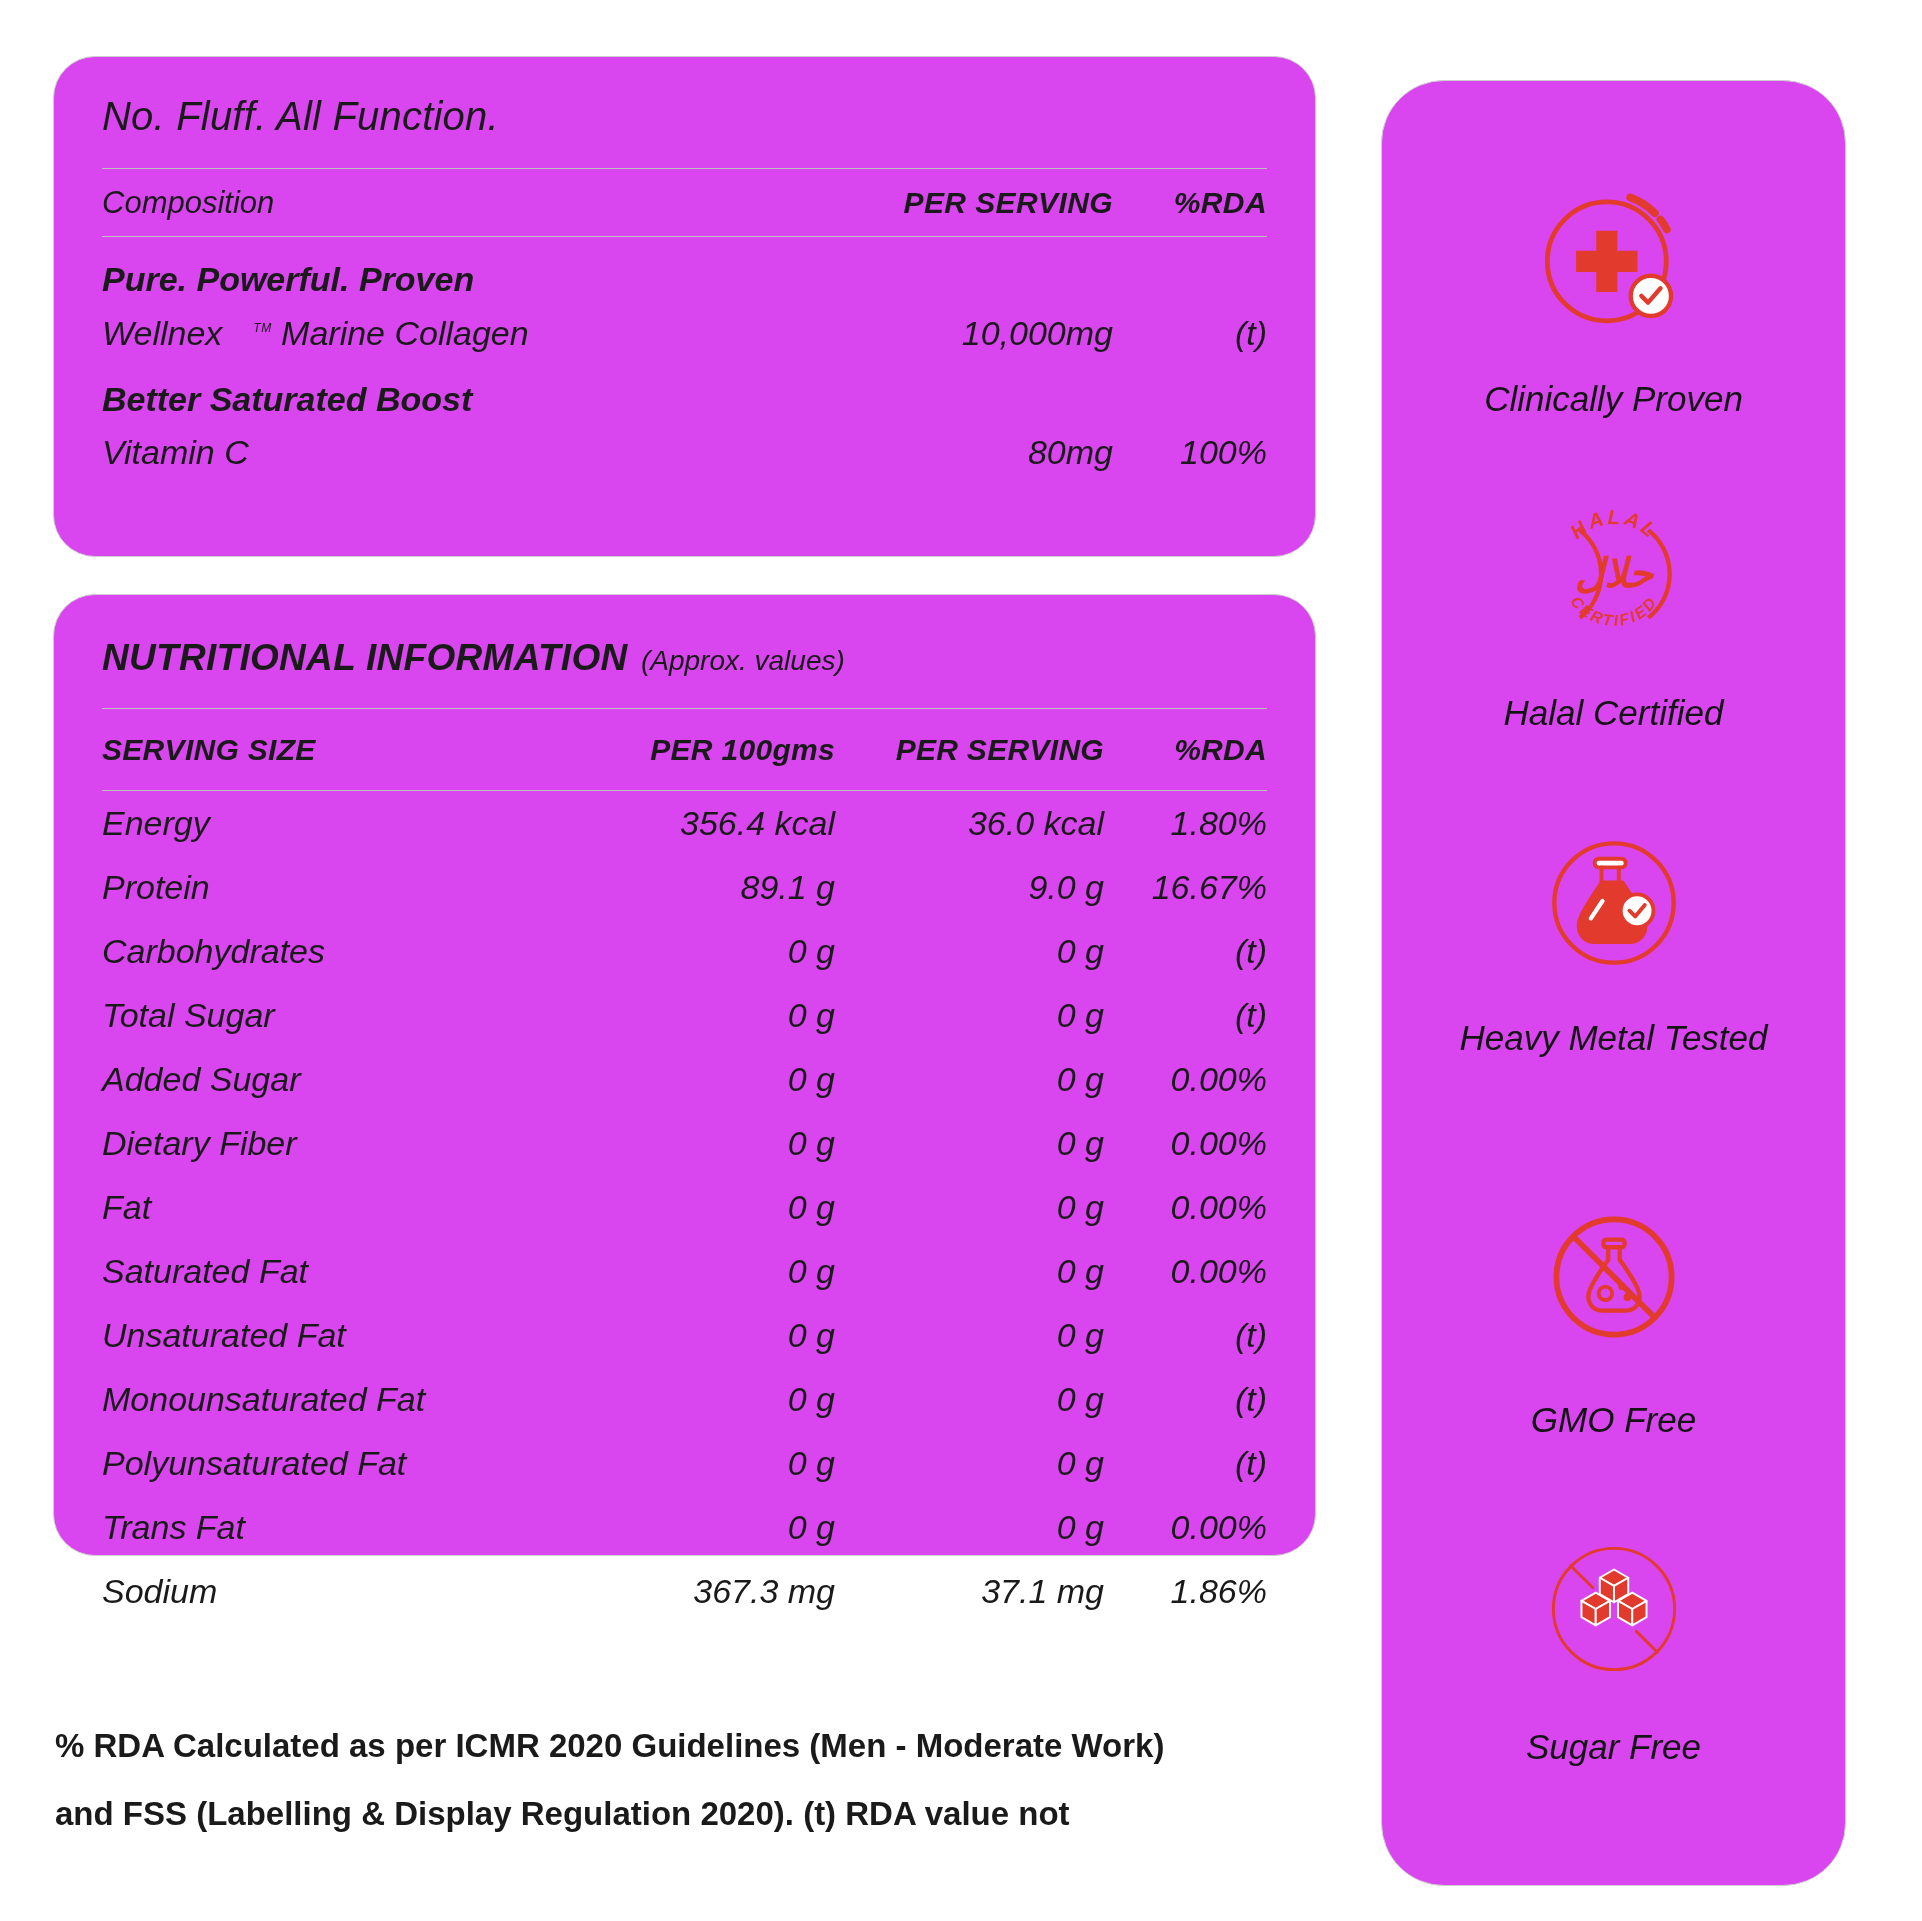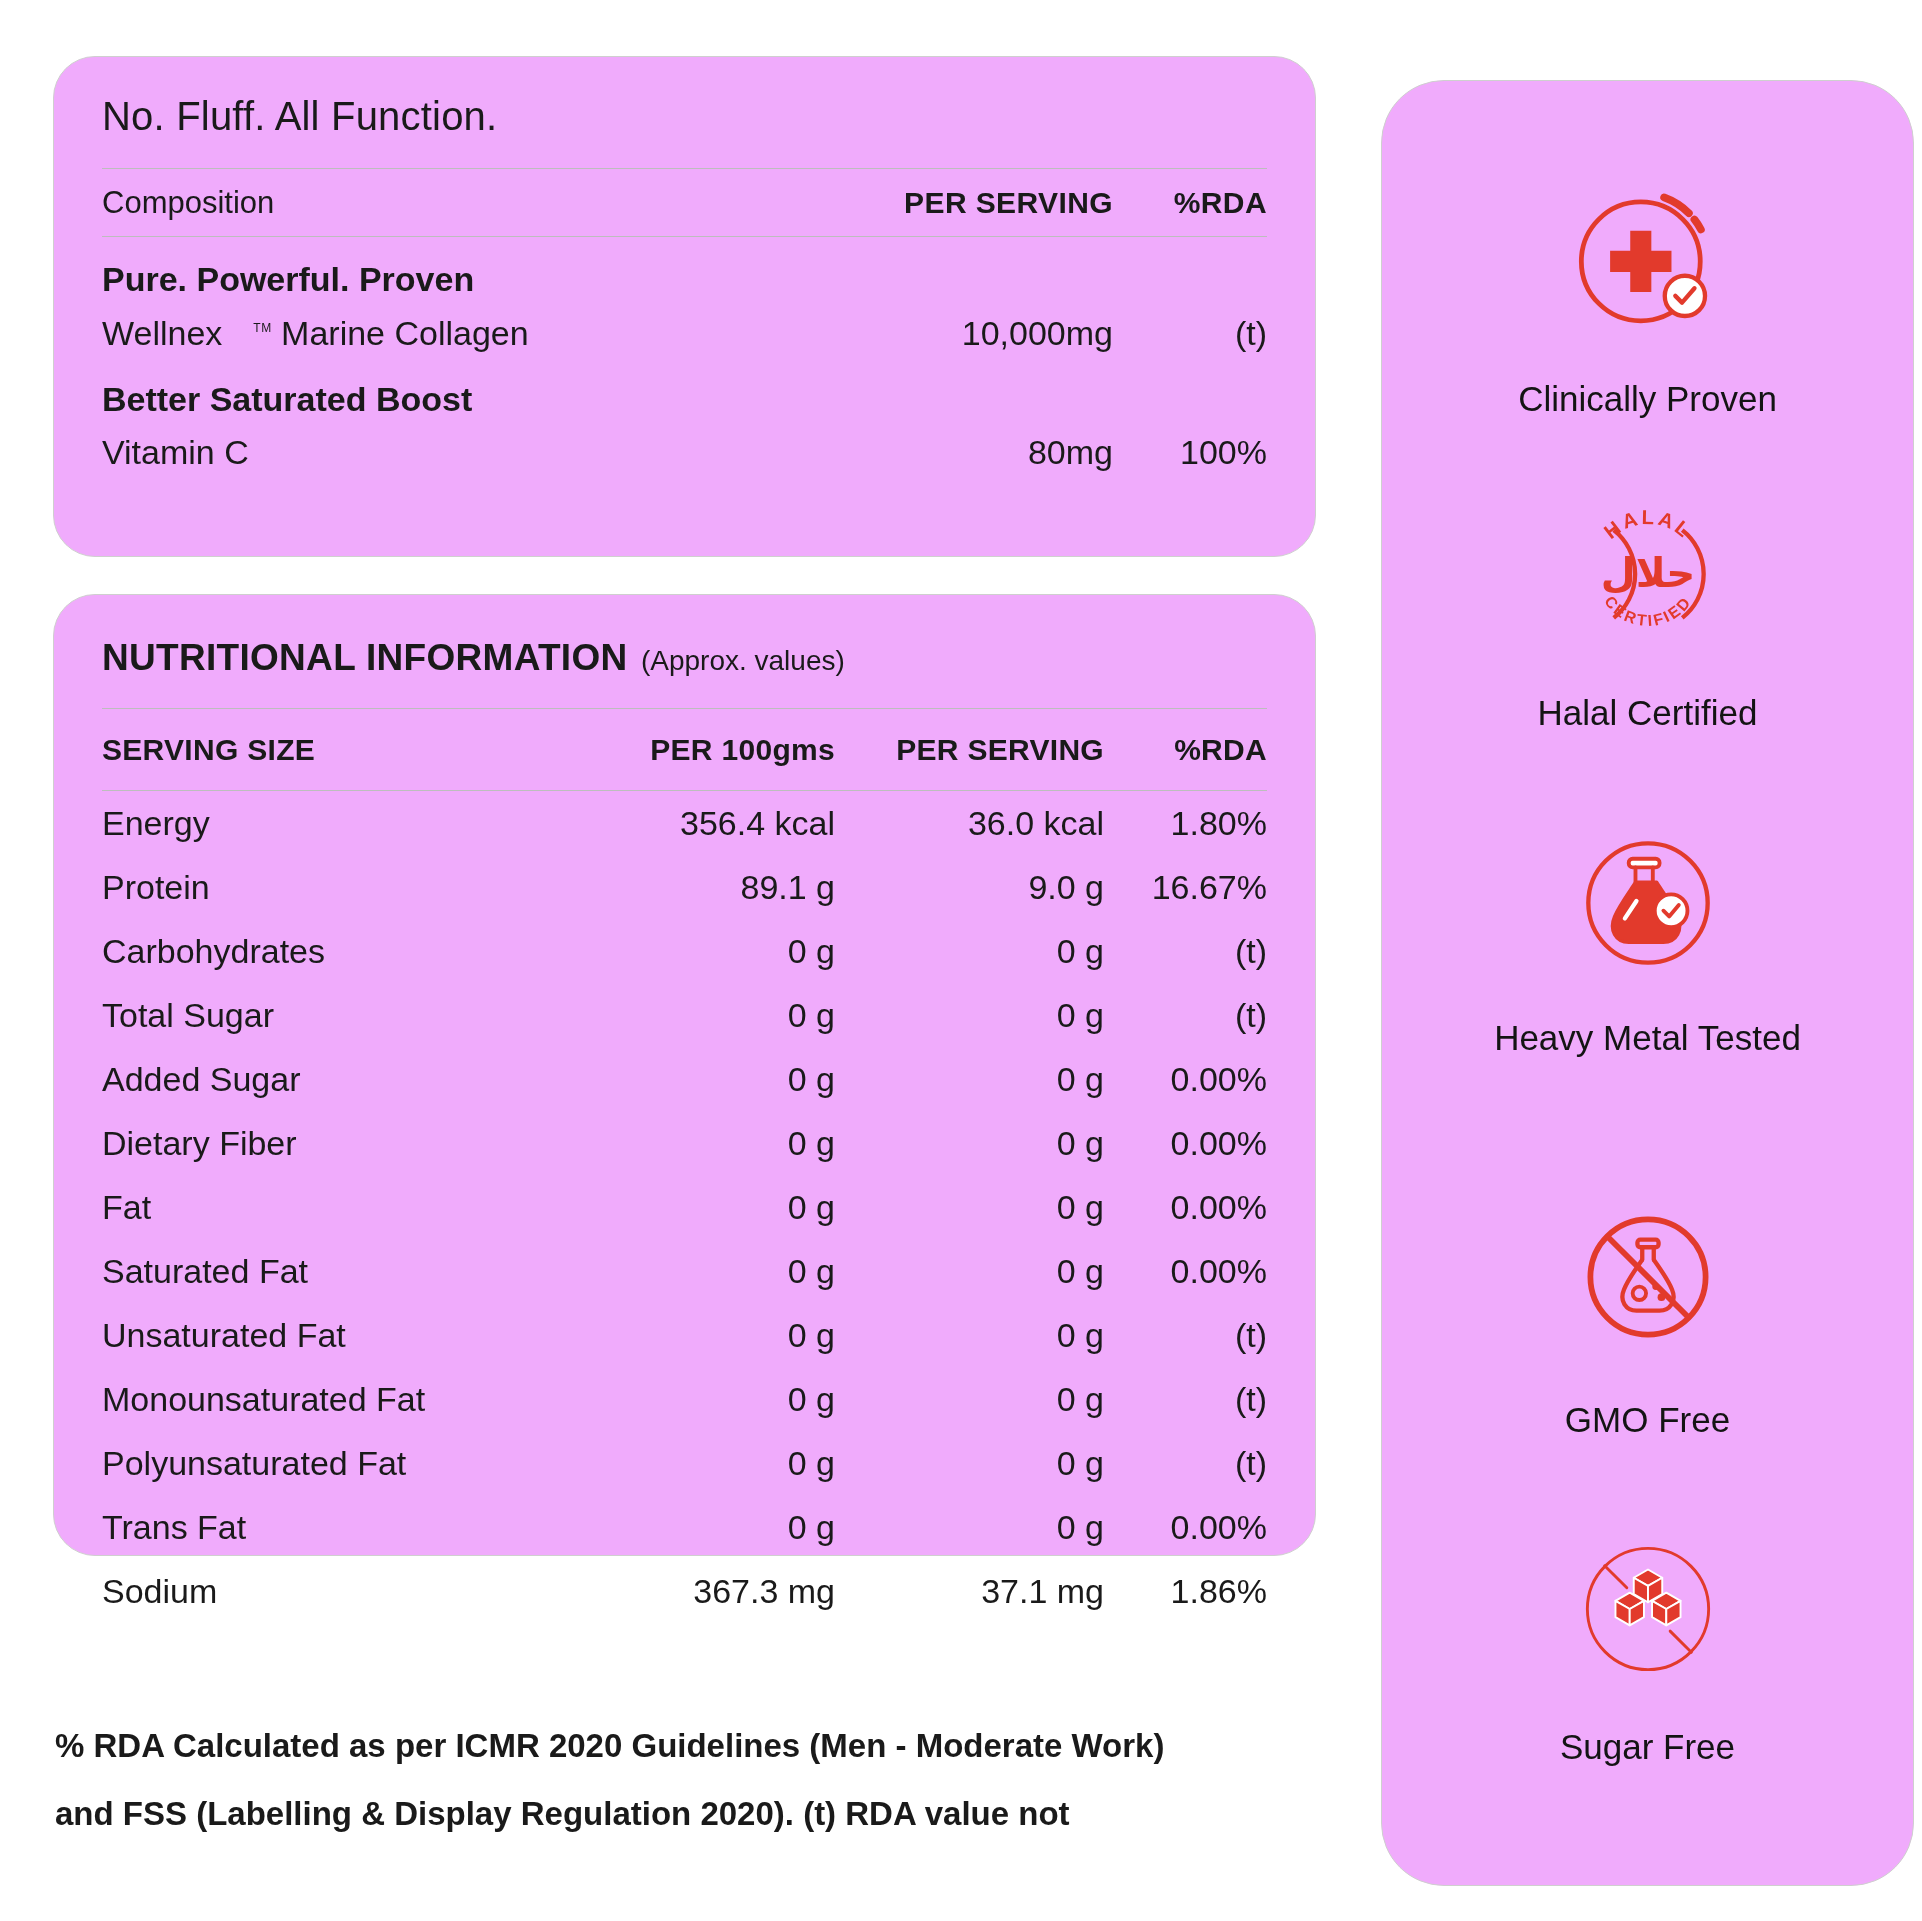--- a/index.html
+++ b/index.html
@@ -2,22 +2,23 @@
 <html><head>
 <meta charset="utf-8">
 <style>
   html,body{margin:0;padding:0;}
   body{
     width:1922px;height:1921px;position:relative;background:#ffffff;
     font-family:"Liberation Sans",sans-serif;color:#1a1a1a;overflow:hidden;
     -webkit-font-smoothing:antialiased;
   }
   .card{
-    position:absolute;background:#f0abfc;border:1.9px solid #cfcfcf;
+    position:absolute;background:#d946ef;border:1.9px solid #cfcfcf;
     box-sizing:border-box;
+    font-style:italic;
   }
   
   #card-composition{left:53px;top:56px;width:1263px;height:501px;border-radius:42px;padding:0 48px;}
   .c1-title{margin-top:37px;font-size:40px;font-weight:500;letter-spacing:0.2px;}
   .rule{border-top:1.9px solid #bdbdbd;height:0;}
   .rule.r1{margin-top:29px;}
   .grid3{display:grid;grid-template-columns:1fr 413px 154px;}
   .grid3 .num,.grid3 .rda{text-align:right;}
   .c1-head{height:67px;align-items:center;}
   .c1-head .left{font-size:31px;font-weight:500;}
@@ -31,21 +32,21 @@
   .n-title{font-size:37px;font-weight:700;letter-spacing:0.3px;}
   .n-subtitle{font-size:28px;font-weight:400;margin-left:13.4px;}
   .rule.r2{margin-top:29px;}
   .grid4{display:grid;grid-template-columns:1fr 240px 269px 163px;}
   .grid4 .num,.grid4 .rda{text-align:right;}
   .n-head{height:81px;align-items:center;font-size:30px;font-weight:700;letter-spacing:0.3px;}
   .n-row{height:64px;align-items:center;font-size:34px;font-weight:400;}
   
   #footnote{position:absolute;left:55px;top:1712px;width:1292px;font-size:33px;line-height:68px;font-weight:700;}
   
-  #cert-card{left:1381px;top:80px;width:533px;height:1806px;border-radius:63px;}
+  #cert-card{left:1381px;top:80px;width:465px;height:1806px;border-radius:63px;}
   .badge{position:absolute;left:0;width:100%;display:flex;flex-direction:column;align-items:center;}
   .badge svg{display:block;}
   .badge-label{font-size:35px;font-weight:500;line-height:42px;text-align:center;max-width:317px;color:#141414;}
   #badge-1{top:96px;} #badge-1 .badge-label{margin-top:38px;}
   #badge-2{top:421px;} #badge-2 .badge-label{margin-top:46px;}
   #badge-3{top:745px;} #badge-3 .badge-label{margin-top:37px;}
   #badge-4{top:1124px;} #badge-4 .badge-label{margin-top:50px;}
   #badge-5{top:1451px;} #badge-5 .badge-label{margin-top:40px;}
   .seal-text{font-weight:700;letter-spacing:3px;font-size:21px;}
   .seal-text.small{font-size:16.5px;letter-spacing:2.5px;}

